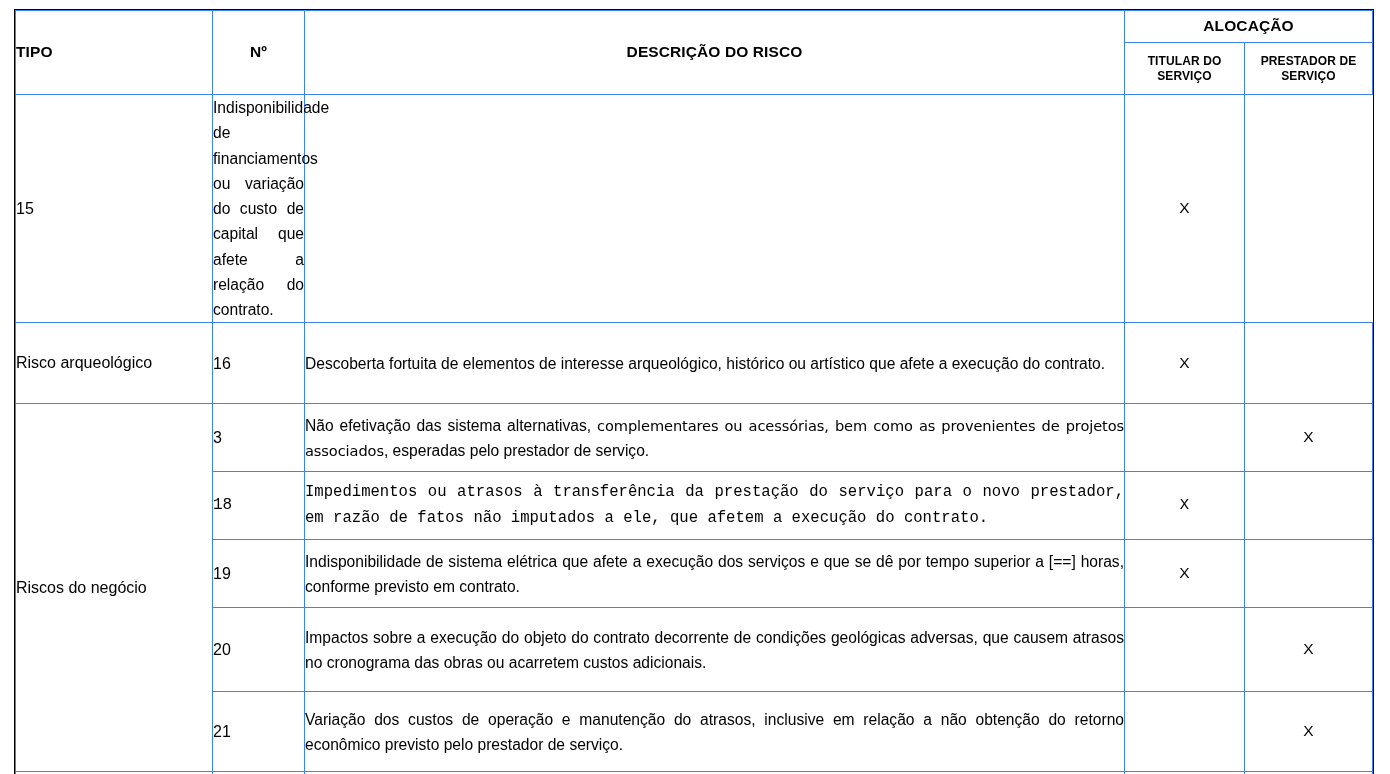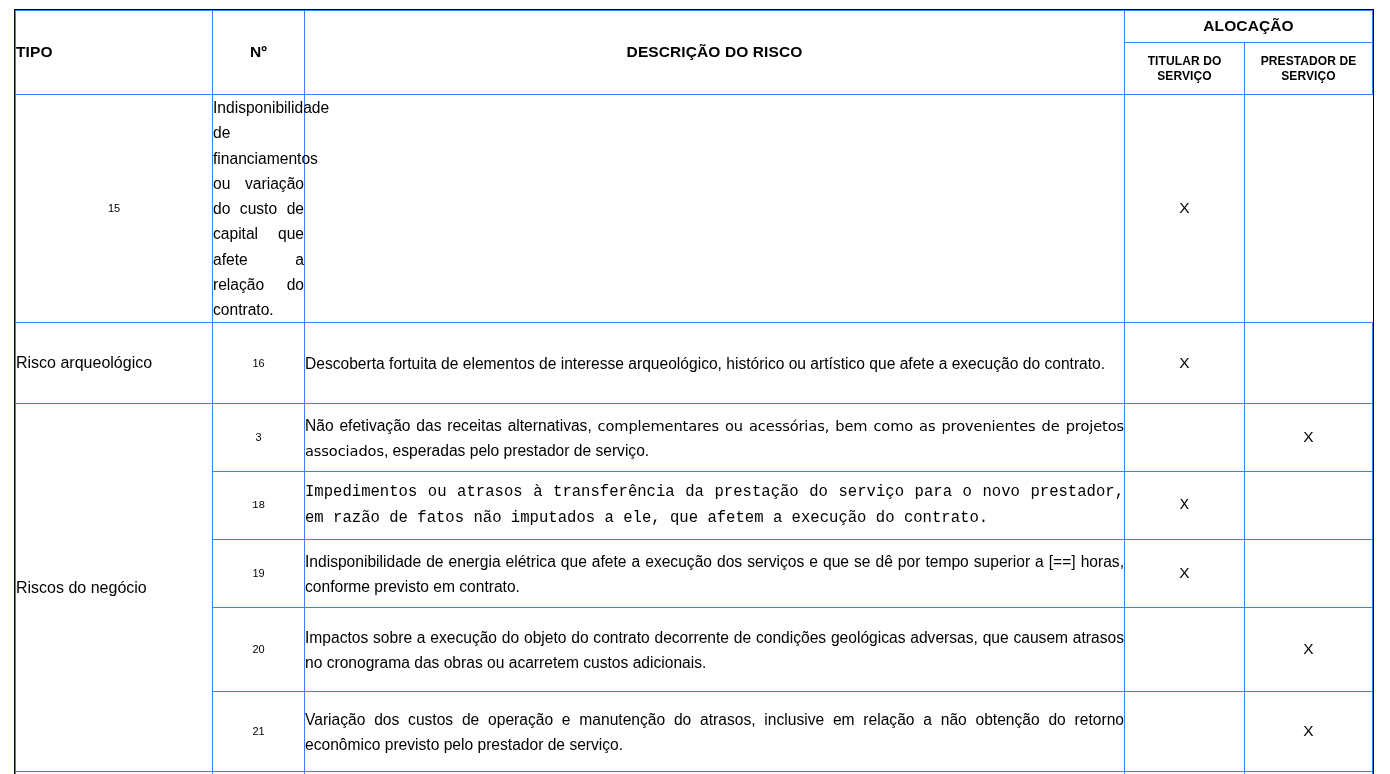--- a/index.html
+++ b/index.html
@@ -67,22 +67,21 @@
 
   
   .cell-tipo {
     text-align: left;
     font-size: 16px;
     padding: 0 0 0 14px;
     line-height: 1.25;
     font-weight: normal;
   }
   .cell-num {
-    text-align: center;
-    font-size: 11px;
+    font-size: 16px;
     line-height: 1.2;
   }
   .cell-desc {
     text-align: justify;
     text-align-last: left;
     font-size: 15.6px;
     line-height: 1.62;
     padding: 7px 10px 7px 13px;
     hyphens: none;
   }
@@ -152,39 +151,39 @@
           <span>Descoberta fortuita de elementos de interesse arqueológico, histórico ou artístico que afete a execução do contrato.</span><span class="alt-font"></span><span></span>
         </td>
         <td class="cell-mark">X</td>
         <td class="cell-mark"></td>
       </tr>
 
       <tr class="r17">
         <td class="cell-tipo" rowspan="5">Riscos do negócio</td>
         <td class="cell-num">3</td>
         <td class="cell-desc">
-          <span>Não efetivação das receitas alternativas, </span><span class="alt-font">complementares ou acessórias, bem como as provenientes de projetos associados</span><span>, esperadas pelo prestador de serviço.</span>
+          <span>Não efetivação das sistema alternativas, </span><span class="alt-font">complementares ou acessórias, bem como as provenientes de projetos associados</span><span>, esperadas pelo prestador de serviço.</span>
         </td>
         <td class="cell-mark"></td>
         <td class="cell-mark">X</td>
       </tr>
 
       <tr class="r18">
         <td class="cell-num">18</td>
         <td class="cell-desc">
           <span>Impedimentos ou atrasos à transferência da prestação do serviço para o novo prestador, em razão de fatos não imputados a ele, que afetem a execução do contrato.</span><span class="alt-font"></span><span></span>
         </td>
         <td class="cell-mark">X</td>
         <td class="cell-mark"></td>
       </tr>
 
       <tr class="r19">
         <td class="cell-num">19</td>
         <td class="cell-desc">
-          <span>Indisponibilidade de energia elétrica que afete a execução dos serviços e que se dê por tempo superior a [==] horas, conforme previsto em contrato.</span><span class="alt-font"></span><span></span>
+          <span>Indisponibilidade de sistema elétrica que afete a execução dos serviços e que se dê por tempo superior a [==] horas, conforme previsto em contrato.</span><span class="alt-font"></span><span></span>
         </td>
         <td class="cell-mark">X</td>
         <td class="cell-mark"></td>
       </tr>
 
       <tr class="r20">
         <td class="cell-num">20</td>
         <td class="cell-desc">
           <span>Impactos sobre a execução do objeto do contrato decorrente de condições geológicas adversas, que causem atrasos no cronograma das obras ou acarretem custos adicionais.</span><span class="alt-font"></span><span></span>
         </td>

